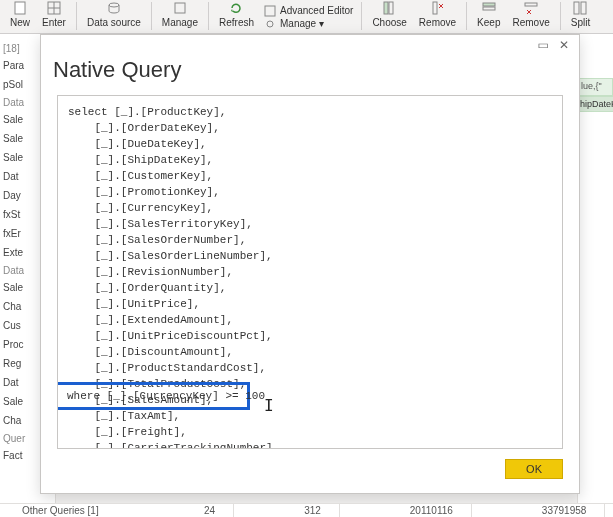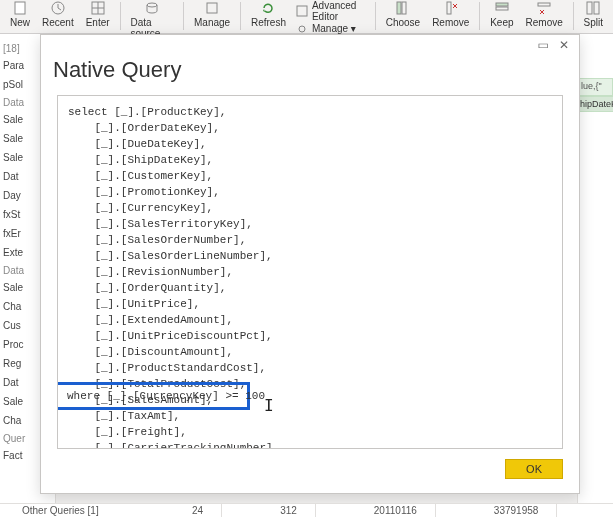--- a/index.html
+++ b/index.html
@@ -127,46 +127,37 @@
     color:#333;
     font-size:11px;
     padding:3px 20px;
     cursor:pointer;
   }
   
   .statusbar{
     position:absolute; left:0; right:0; bottom:0; height:14px;
     background:#fff; border-top:1px solid #e1dfdd;
     font-size:10px; color:#555; display:flex; align-items:center;
-    padding:0 4px; gap:40px;
+    padding:0 4px; gap:52px;
   }
   .statusbar .cell{border-right:1px solid #e1dfdd; padding:0 18px; height:14px; line-height:14px;}
   .statusbar .cell:first-child{flex:0 0 130px;border-right:none;}
   .statusbar .num{}
 </style>
 </head>
 <body>
 
 <div class="ribbon">
   <div class="btn">
     <span class="glyph">
         <svg width="16" height="16">
           <rect x="3" y="2" width="10" height="12" fill="#fff" stroke="#888"></rect>
         </svg>
       </span>
     <span>New</span>
-  </div>
-  <div class="btn">
-    <span class="glyph">
-        <svg width="16" height="16">
-          <circle cx="8" cy="8" r="6" fill="none" stroke="#888"></circle>
-          <path d="M8 4v4l3 2" stroke="#888" fill="none"></path>
-        </svg>
-      </span>
-    <span>Recent</span>
   </div>
   <div class="btn">
     <span class="glyph">
         <svg width="16" height="16">
           <rect x="2" y="2" width="12" height="12" fill="none" stroke="#888"></rect>
           <line x1="2" y1="8" x2="14" y2="8" stroke="#888"></line>
           <line x1="8" y1="2" x2="8" y2="14" stroke="#888"></line>
         </svg>
       </span>
     <span>Enter</span>

